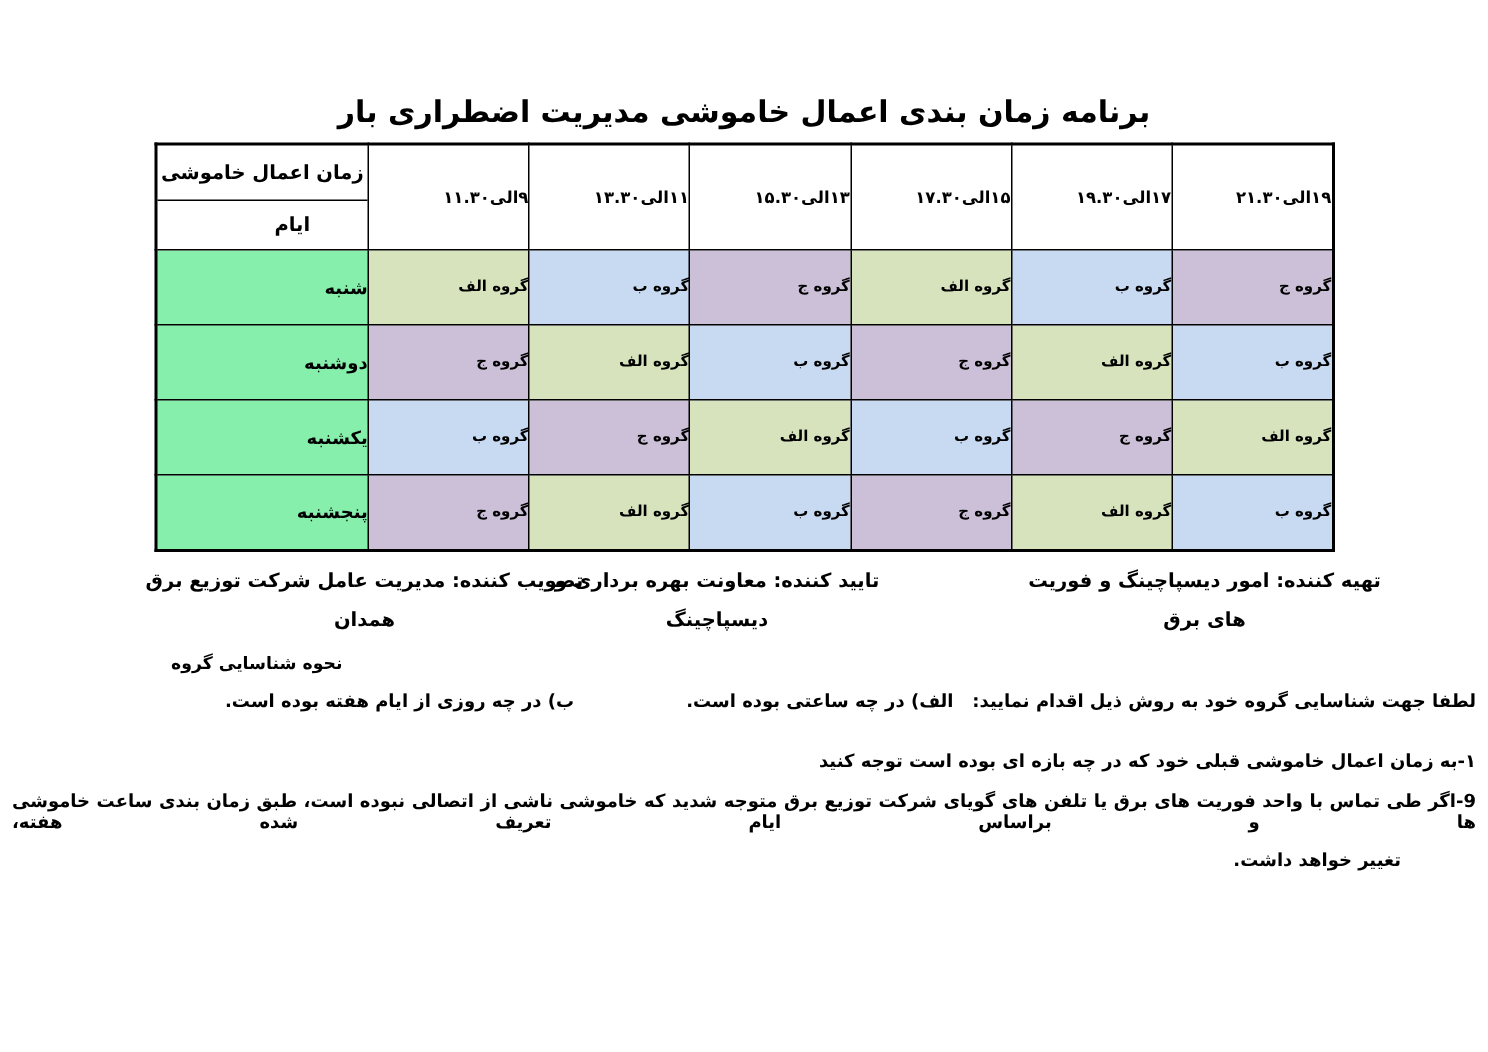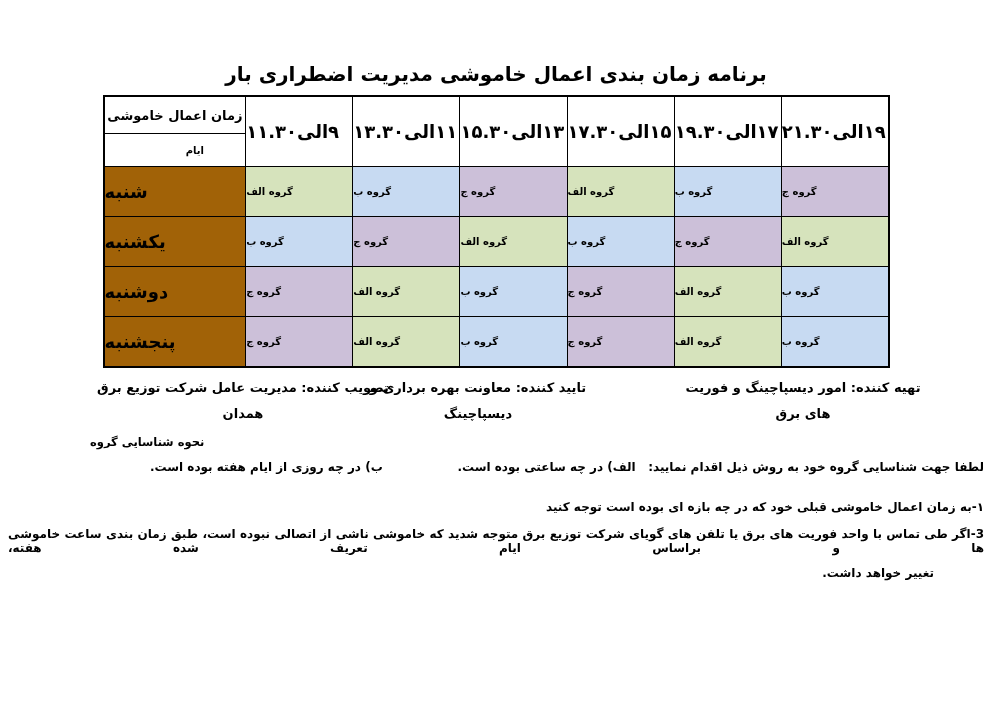--- a/index.html
+++ b/index.html
@@ -24,43 +24,43 @@
   }
   table.schedule {
     border-collapse: collapse;
     table-layout: fixed;
     width: 787px;
     margin: 9px auto 0 auto;
     border: 2px solid #000;
   }
   table.schedule th, table.schedule td {
     border: 1.5px solid #000;
-    text-align: left;
+    text-align: right;
     vertical-align: middle;
     font-weight: bold;
     padding: 0;
   }
   col.day-col   { width: 142px; }
   col.time-col  { width: 107px; }
   tr.header-row { height: 70px; }
-  th.time-th    { font-size: 18px; background: #fff; }
+  th.time-th    { font-size: 11px; background: #fff; }
   th.corner-th  { padding: 0; background: #fff; }
   .corner-top {
     height: 36px;
     display: flex; align-items: center; justify-content: center;
     border-bottom: 1.5px solid #000;
     font-size: 13px; font-weight: bold;
   }
   .corner-bottom {
     height: 32px;
     display: flex; align-items: center; justify-content: center;
-    font-size: 10px; font-weight: bold; margin-left: 40px;
+    font-size: 13px; font-weight: bold; margin-left: 40px;
   }
   tr.data-row { height: 50px; }
-  td.day-cell   { font-size: 18px; background: #a16207; }
+  td.day-cell   { font-size: 12px; background: #86efac; }
   td.group-cell { font-size: 10px; }
 
   .signatures {
     position: relative;
     height: 52px;
     margin-top: 7px;
     font-size: 13px;
     font-weight: bold;
   }
   .sig {
@@ -70,21 +70,21 @@
     text-align: center;
     white-space: nowrap;
     line-height: 2.05;
   }
   .sig-1 { left: 803px; }
   .sig-2 { left: 478px; }
   .sig-3 { left: 243px; }
 
   .ident-heading {
     margin: 8px 0 0 0;
-    padding-left: 90px;
+    padding-left: 114px;
     text-align: left;
     direction: ltr;
     font-size: 11.5px;
     font-weight: bold;
   }
   .ident-heading span { direction: rtl; unicode-bidi: embed; }
   .intro-row {
     display: flex;
     justify-content: space-between;
     align-items: baseline;
@@ -147,36 +147,36 @@
         <tr class="data-row">
           <td class="day-cell" dir="rtl">شنبه</td>
           <td class="group-cell" dir="rtl" style="background-color: rgb(214, 227, 188);">گروه الف</td>
           <td class="group-cell" dir="rtl" style="background-color: rgb(199, 218, 242);">گروه ب</td>
           <td class="group-cell" dir="rtl" style="background-color: rgb(204, 192, 217);">گروه ج</td>
           <td class="group-cell" dir="rtl" style="background-color: rgb(214, 227, 188);">گروه الف</td>
           <td class="group-cell" dir="rtl" style="background-color: rgb(199, 218, 242);">گروه ب</td>
           <td class="group-cell" dir="rtl" style="background-color: rgb(204, 192, 217);">گروه ج</td>
         </tr>
         <tr class="data-row">
+          <td class="day-cell" dir="rtl">دوشنبه</td>
+          <td class="group-cell" dir="rtl" style="background-color: rgb(204, 192, 217);">گروه ج</td>
+          <td class="group-cell" dir="rtl" style="background-color: rgb(214, 227, 188);">گروه الف</td>
+          <td class="group-cell" dir="rtl" style="background-color: rgb(199, 218, 242);">گروه ب</td>
+          <td class="group-cell" dir="rtl" style="background-color: rgb(204, 192, 217);">گروه ج</td>
+          <td class="group-cell" dir="rtl" style="background-color: rgb(214, 227, 188);">گروه الف</td>
+          <td class="group-cell" dir="rtl" style="background-color: rgb(199, 218, 242);">گروه ب</td>
+        </tr>
+        <tr class="data-row">
           <td class="day-cell" dir="rtl">یکشنبه</td>
           <td class="group-cell" dir="rtl" style="background-color: rgb(199, 218, 242);">گروه ب</td>
           <td class="group-cell" dir="rtl" style="background-color: rgb(204, 192, 217);">گروه ج</td>
           <td class="group-cell" dir="rtl" style="background-color: rgb(214, 227, 188);">گروه الف</td>
           <td class="group-cell" dir="rtl" style="background-color: rgb(199, 218, 242);">گروه ب</td>
           <td class="group-cell" dir="rtl" style="background-color: rgb(204, 192, 217);">گروه ج</td>
           <td class="group-cell" dir="rtl" style="background-color: rgb(214, 227, 188);">گروه الف</td>
-        </tr>
-        <tr class="data-row">
-          <td class="day-cell" dir="rtl">دوشنبه</td>
-          <td class="group-cell" dir="rtl" style="background-color: rgb(204, 192, 217);">گروه ج</td>
-          <td class="group-cell" dir="rtl" style="background-color: rgb(214, 227, 188);">گروه الف</td>
-          <td class="group-cell" dir="rtl" style="background-color: rgb(199, 218, 242);">گروه ب</td>
-          <td class="group-cell" dir="rtl" style="background-color: rgb(204, 192, 217);">گروه ج</td>
-          <td class="group-cell" dir="rtl" style="background-color: rgb(214, 227, 188);">گروه الف</td>
-          <td class="group-cell" dir="rtl" style="background-color: rgb(199, 218, 242);">گروه ب</td>
         </tr>
         <tr class="data-row">
           <td class="day-cell" dir="rtl">پنجشنبه</td>
           <td class="group-cell" dir="rtl" style="background-color: rgb(204, 192, 217);">گروه ج</td>
           <td class="group-cell" dir="rtl" style="background-color: rgb(214, 227, 188);">گروه الف</td>
           <td class="group-cell" dir="rtl" style="background-color: rgb(199, 218, 242);">گروه ب</td>
           <td class="group-cell" dir="rtl" style="background-color: rgb(204, 192, 217);">گروه ج</td>
           <td class="group-cell" dir="rtl" style="background-color: rgb(214, 227, 188);">گروه الف</td>
           <td class="group-cell" dir="rtl" style="background-color: rgb(199, 218, 242);">گروه ب</td>
         </tr>
@@ -202,17 +202,17 @@
     <span>نحوه شناسایی گروه</span>
   </div>
 
   <div class="intro-row">
     <span>لطفا جهت شناسایی گروه خود به روش ذیل اقدام نمایید:&nbsp;&nbsp;&nbsp;الف) در چه ساعتی بوده است.</span>
     <span>ب) در چه روزی از ایام هفته بوده است.</span>
   </div>
 
   <div class="note-1">۱-به زمان اعمال خاموشی قبلی خود که در چه بازه ای بوده است توجه کنید</div>
 
-  <div class="note-2">3-اگر طی تماس با واحد فوریت های برق یا تلفن های گویای شرکت توزیع برق متوجه شدید که خاموشی ناشی از اتصالی نبوده است، طبق زمان بندی ساعت خاموشی ها و براساس ایام تعریف شده هفته،</div>
+  <div class="note-2">9-اگر طی تماس با واحد فوریت های برق یا تلفن های گویای شرکت توزیع برق متوجه شدید که خاموشی ناشی از اتصالی نبوده است، طبق زمان بندی ساعت خاموشی ها و براساس ایام تعریف شده هفته،</div>
 
   <div class="note-2-cont">تغییر خواهد داشت.</div>
 
 </div>
 
 </body></html>

